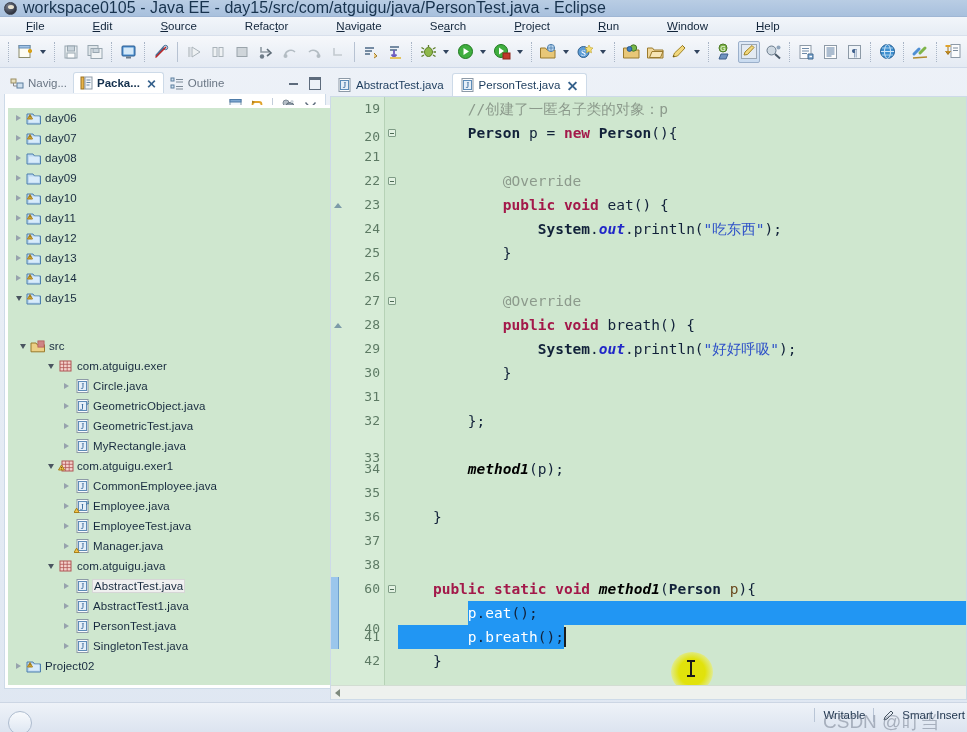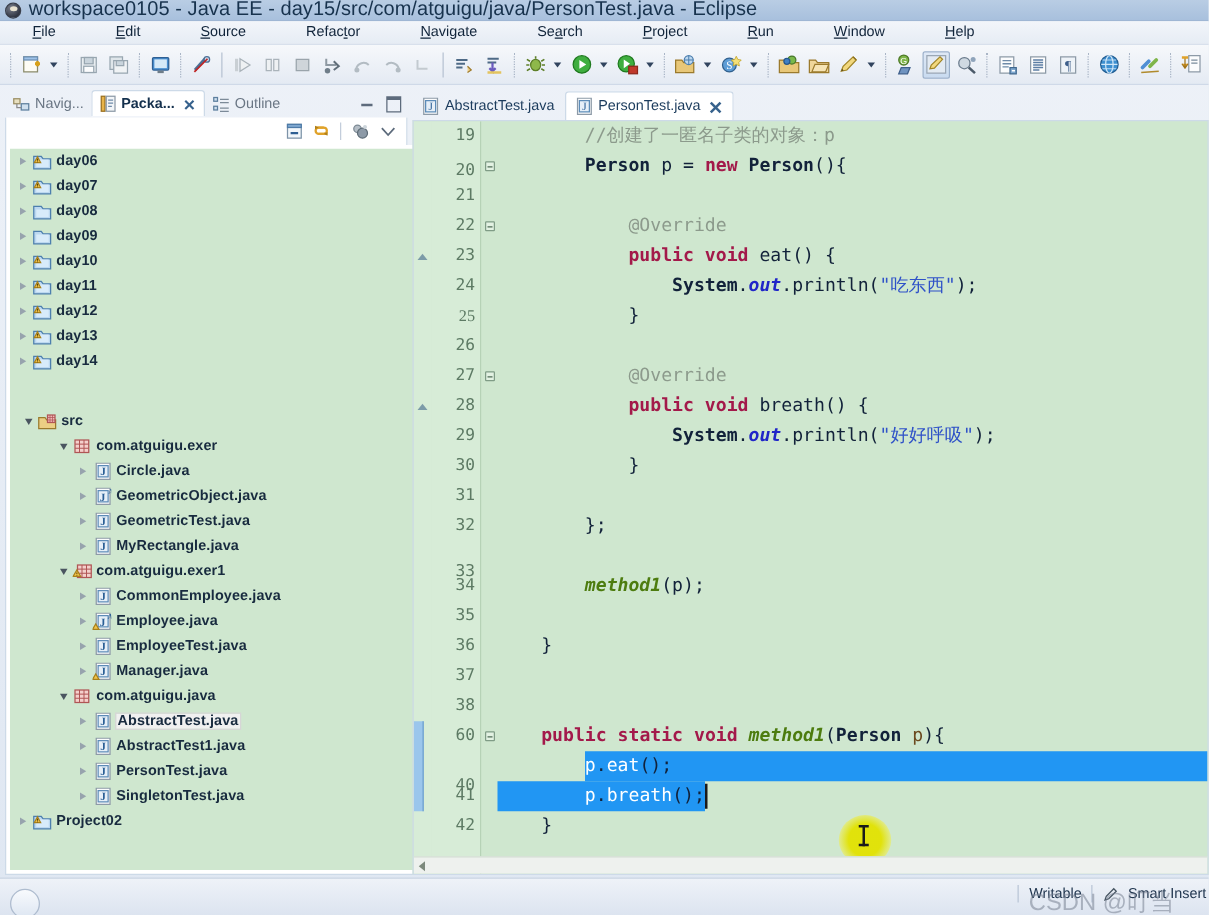--- a/index.html
+++ b/index.html
@@ -130,25 +130,24 @@
     position: absolute; left: 0; top: 22px; width: 322px; height: 22px;
     background: #ffffff;
     border-left: 1px solid #cddae8; border-right: 1px solid #cddae8;
     display: flex; align-items: center; justify-content: flex-end;
     gap: 4px; padding-right: 6px;
   }
   .lp-tb { width: 18px; height: 18px; display: flex; align-items: center; justify-content: center; }
   .vsep { width: 1px; height: 14px; background: #c3cddb; margin: 0 2px; }
 
   .tree-wrap {
-    position: absolute; left: 0; top: 44px; width: 386px; height: 584px;
+    position: absolute; left: 0; top: 33px; width: 386px; height: 584px;
     background: #ffffff;
     border: 1px solid #cddae8; border-top: none;
     padding: 3px;
-    font-weight: bold;
   }
   .tree {
     position: relative;
     width: 100%; height: 100%;
     background: #cfe7cf;
     overflow: hidden;
   }
   .trow {
     height: 20px; display: flex; align-items: center;
     font-size: 11.5px; color: #182b3f; white-space: nowrap;
@@ -290,21 +289,21 @@
     position: absolute; left: 0; height: 24px; line-height: 24px;
     font-family: "DejaVu Sans Mono", monospace;
     font-size: 14.5px; white-space: pre; color: #12223a;
   }
   .kw   { color: #a3194a; font-weight: bold; }
   .kw2  { color: #12223a; font-weight: bold; }
   .cmt  { color: #8c9a8c; }
   .ann  { color: #8c9a8c; }
   .str  { color: #2f52c8; }
   .fld  { color: #2026c8; font-style: italic; font-weight: bold; }
-  .mth  { color: #4d7c0f; font-style: italic; font-weight: bold; }
+  .mth  { color: #000000; font-style: italic; font-weight: bold; }
   .prm  { color: #6b4a1f; }
   .plain{ color: #12223a; }
 
   .selband {
     position: absolute; height: 24px; background: #2196f3;
   }
 
   .caret {
     position: absolute; width: 2px; height: 20px; background: #1b1b1b;
   }
@@ -779,20 +778,32 @@
             <span class="ticon">
               <svg width="17" height="15" viewBox="0 0 17 15">
                 <path d="M2 3 h6 l1.5 2 h6 v8 h-13.5 Z" fill="#bcd8f0" stroke="#4d7fae"></path>
                 <path d="M4 5.5 h10 v6 h-10 Z" fill="#d8ebfa"></path>
                 <path d="M2.5 8 l2.5 -4.5 l2.5 4.5 Z" fill="#f2c44a" stroke="#a8801a"></path>
                 <path d="M5 5 v1.6 M5 7.2 v0.5" stroke="#5a4309" stroke-width="0.9"></path>
               </svg>
             </span>
             <span class="tlabel">day14</span>
           </div>
+          <div class="trow" style="padding-left: 4px;">
+            <span class="twist open"></span>
+            <span class="ticon">
+              <svg width="17" height="15" viewBox="0 0 17 15">
+                <path d="M2 3 h6 l1.5 2 h6 v8 h-13.5 Z" fill="#bcd8f0" stroke="#4d7fae"></path>
+                <path d="M4 5.5 h10 v6 h-10 Z" fill="#d8ebfa"></path>
+                <path d="M2.5 8 l2.5 -4.5 l2.5 4.5 Z" fill="#f2c44a" stroke="#a8801a"></path>
+                <path d="M5 5 v1.6 M5 7.2 v0.5" stroke="#5a4309" stroke-width="0.9"></path>
+              </svg>
+            </span>
+            <span class="tlabel">day15</span>
+          </div>
           <div class="trow" style="padding-left: 8px; margin-top: 28px;">
             <span class="twist open"></span>
             <span class="ticon">
               <svg width="17" height="15" viewBox="0 0 17 15">
                 <path d="M2 4 h5 l1.3 1.8 h7.2 v7 h-13.5 Z" fill="#eccf84" stroke="#9a7a2c"></path>
                 <rect x="9" y="2" width="6" height="6" fill="#f0b8b8" stroke="#b05555"></rect>
                 <path d="M11 2 v6 M13 2 v6 M9 4 h6 M9 6 h6" stroke="#b05555" stroke-width="0.6"></path>
               </svg>
             </span>
             <span class="tlabel">src</span>
@@ -1018,21 +1029,21 @@
           <div class="ovrmark" style="top: 216px;"></div>
           <div style="position: absolute; left: 0px; width: 8px; background: rgb(155, 198, 236); border-right: 1px solid rgb(110, 159, 205); top: 480px; height: 72px;"></div>
         </div>
       <div class="ed-gutter" id="ed-gutter">
           <div class="lnum" style="top: 0px;">19</div>
           <div class="lnum" style="top: 28px;">20</div>
           <div class="lnum" style="top: 48px;">21</div>
           <div class="lnum" style="top: 72px;">22</div>
           <div class="lnum" style="top: 96px;">23</div>
           <div class="lnum" style="top: 120px;">24</div>
-          <div class="lnum" style="top: 144px; font-family: Liberation Serif, serif;">25</div>
+          <div class="lnum" style="top: 144px;">25</div>
           <div class="lnum" style="top: 168px;">26</div>
           <div class="lnum" style="top: 192px;">27</div>
           <div class="lnum" style="top: 216px;">28</div>
           <div class="lnum" style="top: 240px;">29</div>
           <div class="lnum" style="top: 264px;">30</div>
           <div class="lnum" style="top: 288px;">31</div>
           <div class="lnum" style="top: 312px;">32</div>
           <div class="lnum" style="top: 336px; margin-top: 13px;">33</div>
           <div class="lnum" style="top: 360px;">34</div>
           <div class="lnum" style="top: 384px;">35</div>

